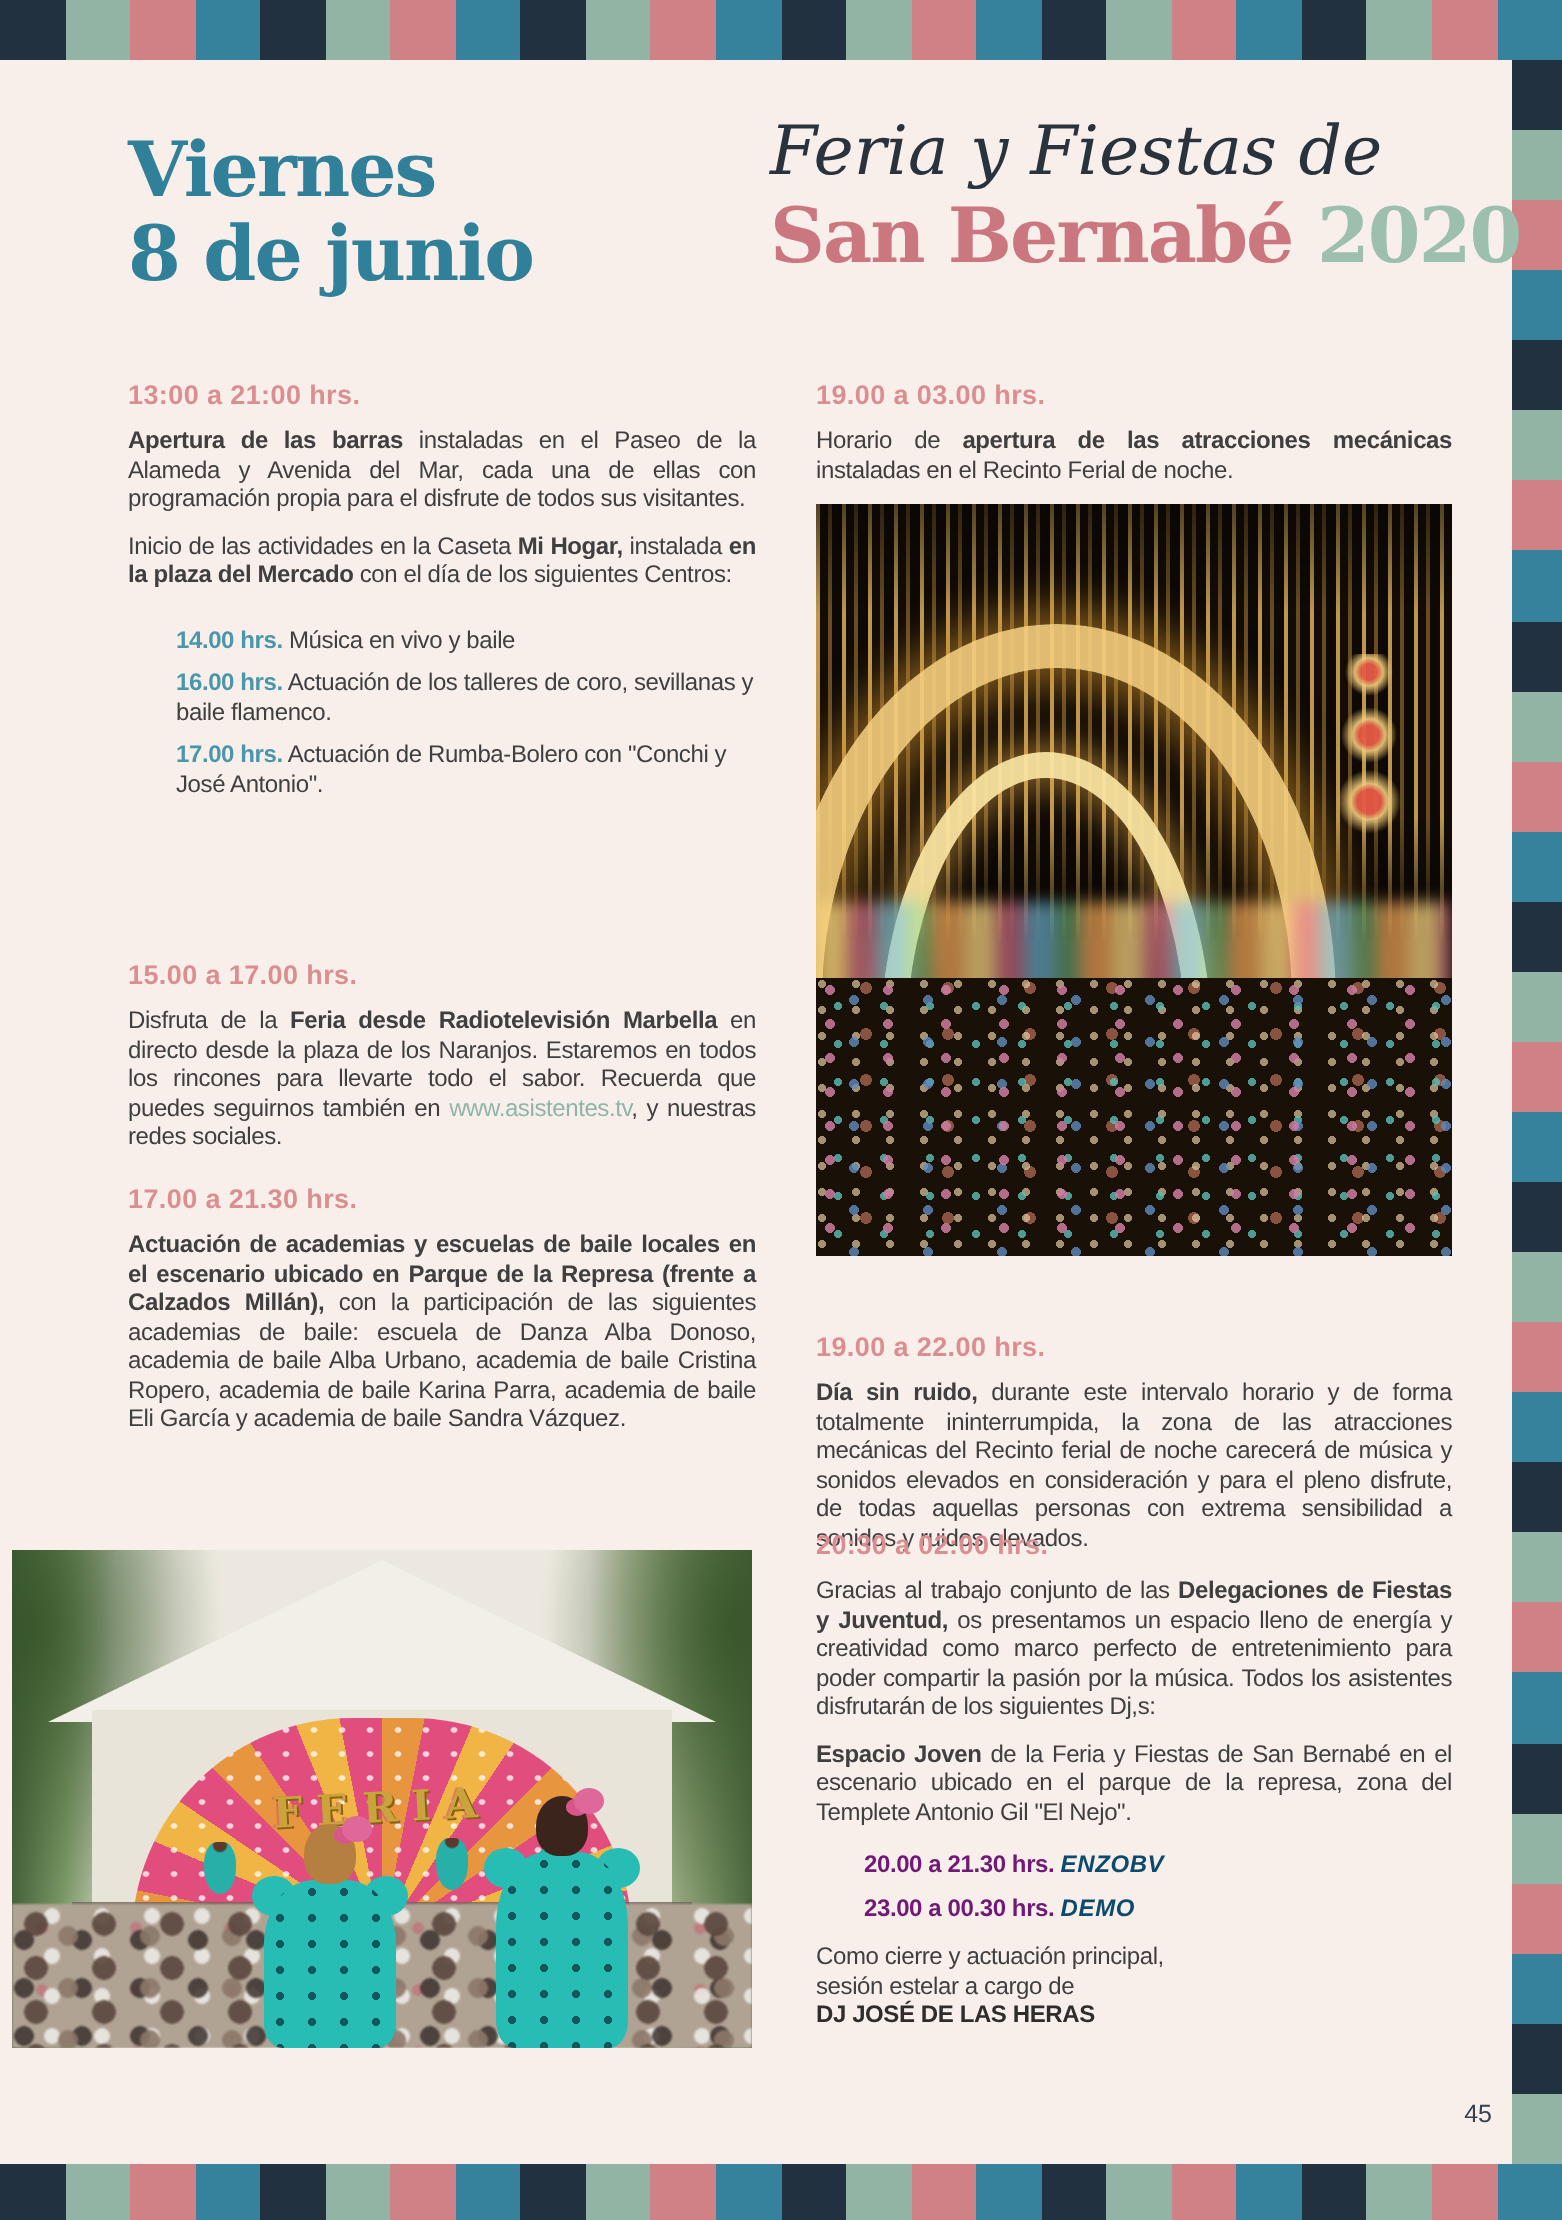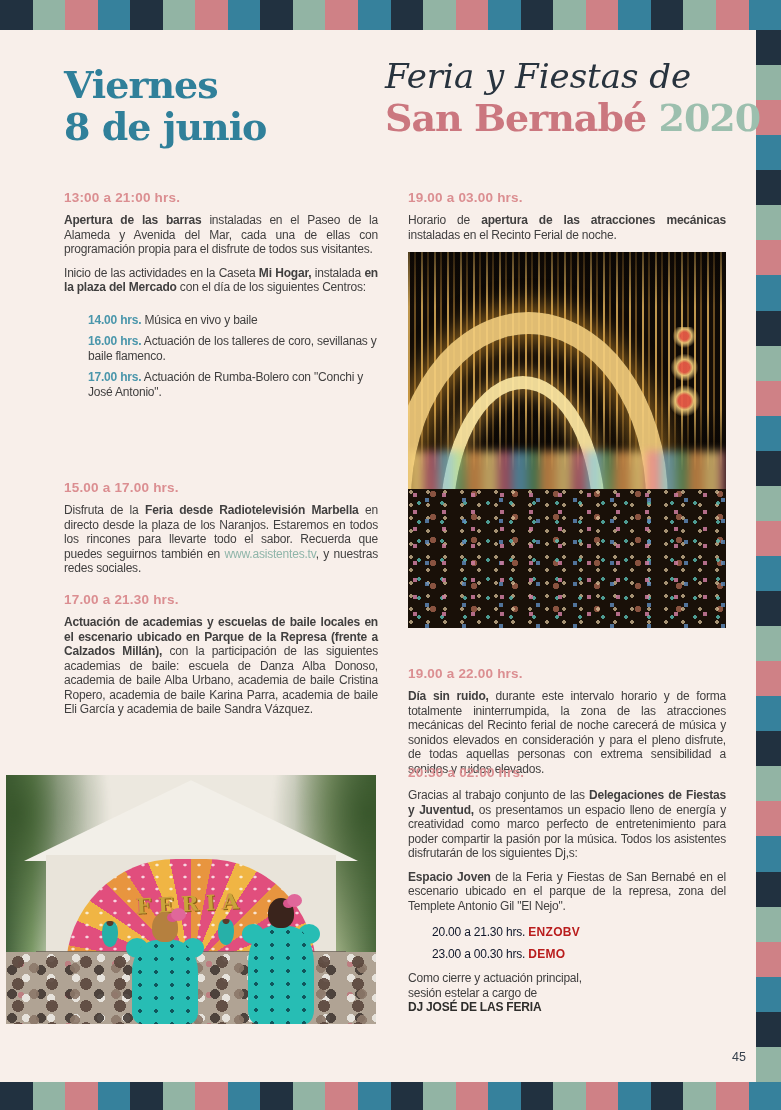--- a/index.html
+++ b/index.html
@@ -45,22 +45,22 @@
   .time-h { margin:0 0 8px 0; font-size:13.5px; font-weight:bold; color:#db8e91; letter-spacing:0.2px; }
   .body { margin:0 0 9px 0; font-size:12px; line-height:14.5px; color:#403f3f; letter-spacing:-0.2px; }
   .jp { text-align:justify; }
   .seg-bold { font-weight:bold; }
   .seg-link { color:#8fb5a9; }
   .sched { padding-left:24px; margin-top:18px; }
   .sched .item { margin:0 0 7px 0; }
   .t-teal { color:#4a96ab; font-weight:bold; }
   .dj-list { padding-left:24px; margin-top:12px; }
   .dj-list .item { margin:0 0 7px 0; }
-  .t-pink { color:#0f172a; font-weight:normal; }
-  .dj-name { color:#b91c1c; font-weight:bold; letter-spacing:0.3px; }
+  .t-pink { color:#701a75; font-weight:bold; }
+  .dj-name { color:#0c4a6e; font-weight:bold; letter-spacing:0.3px;font-style:italic; }
   .closing { margin-top:10px; text-align:left; }
   .closing .bold { font-weight:bold; color:#2e2d2b; }
   .page-num { position:absolute; left:710px; top:1050px; width:36px; text-align:right; font-size:12.5px; color:#37414d; }
 
   
   .photo-night { position:absolute; left:408px; top:252px; width:318px; height:376px; background:#0c0906; overflow:hidden; }
   .np-curtain { position:absolute; left:0; top:0; right:0; height:58%;
     background:
       linear-gradient(180deg, rgba(8,5,3,.6) 0%, rgba(8,5,3,0) 25%, rgba(8,5,3,0) 72%, rgba(8,5,3,.95) 100%),
       repeating-linear-gradient(90deg, rgba(235,186,96,.8) 0 2px, rgba(70,35,10,.12) 2px 6px, rgba(219,158,66,.45) 6px 8px, rgba(25,12,4,.12) 8px 13px);
@@ -283,21 +283,21 @@
     <h3 class="time-h">20:30 a 02:00 hrs.</h3>
     <p class="body jp"><span>Gracias al trabajo conjunto de las </span><span class="seg-bold">Delegaciones de Fiestas y Juventud,</span><span> os presentamos un espacio lleno de energía y creatividad como marco perfecto de entretenimiento para poder compartir la pasión por la música. Todos los asistentes disfrutarán de los siguientes Dj,s:</span></p>
     <p class="body jp"><span class="seg-bold">Espacio Joven</span><span> de la Feria y Fiestas de San Bernabé en el escenario ubicado en el parque de la represa, zona del Templete Antonio Gil "El Nejo".</span></p>
     <div class="dj-list">
       <p class="body item"><span class="t-pink">20.00 a 21.30 hrs.</span> <span class="dj-name">ENZOBV</span></p>
       <p class="body item"><span class="t-pink">23.00 a 00.30 hrs.</span> <span class="dj-name">DEMO</span></p>
     </div>
     <p class="body closing">
       <span>Como cierre y actuación principal,</span><br>
       <span>sesión estelar a cargo de</span><br>
-      <span class="bold">DJ JOSÉ DE LAS FERIA</span>
+      <span class="bold">DJ JOSÉ DE LAS HERAS</span>
     </p>
   </section>
 
   <div class="photo-stage">
     <div class="ps-foliage-l"></div>
     <div class="ps-foliage-r"></div>
     <div class="ps-tent-roof"></div>
     <div class="ps-tent-wall"></div>
     <div class="ps-fan"></div>
     <div class="ps-feria">FERIA</div>

